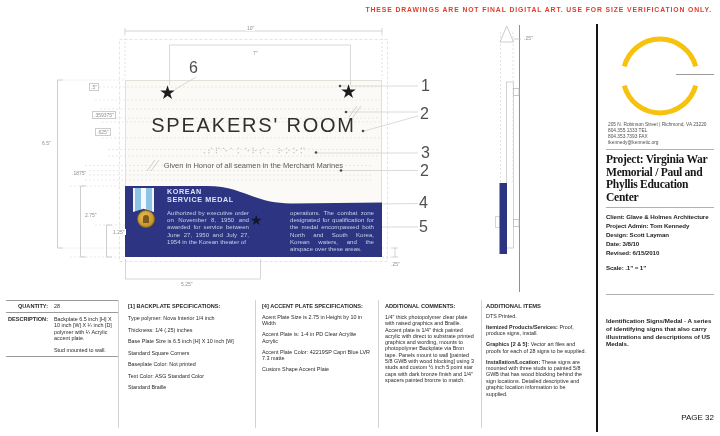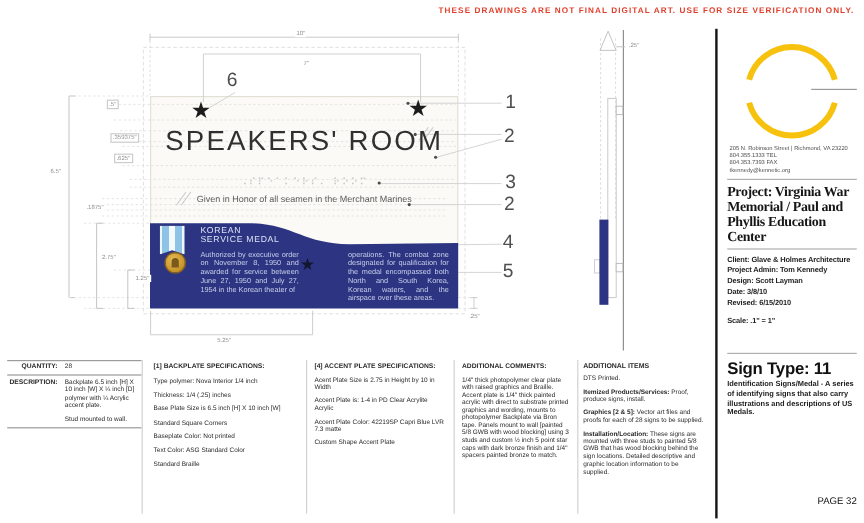--- a/index.html
+++ b/index.html
@@ -14,24 +14,24 @@
   .accentSvg{position:absolute;left:125px;top:184px;z-index:3;}
   .dim{position:absolute;z-index:4;font-size:5px;line-height:6px;color:#8f8f8f;
        background:#fff;padding:0 1px;white-space:nowrap;}
   .dim.boxed{border:1px solid #cccccc;}
   .co{position:absolute;z-index:4;font-size:16px;line-height:16px;color:#4f4f4f;}
   .star{position:absolute;z-index:4;font-size:19px;line-height:19px;color:#1c1c1c;}
   .star::before{content:"\2605";}
   .star.medalstar{font-size:14px;line-height:14px;color:#12162e;}
   .signtext{position:absolute;left:125px;width:257px;text-align:center;z-index:4;color:#303030;}
   .t1{top:105px;font-size:13px;letter-spacing:2.2px;font-weight:500;}
-  .t2{top:104px;font-size:23px;letter-spacing:1.8px;font-weight:400;}
+  .t2{top:114px;font-size:20px;letter-spacing:1.8px;font-weight:400;}
   .brl{top:147px;font-size:8px;letter-spacing:1.5px;color:#c4c4c4;font-family:"DejaVu Sans",sans-serif;}
   .cap{font-size:7.5px;color:#5c5c5c;line-height:8.5px;}
-  .medalhead{position:absolute;z-index:4;font-size:7.2px;font-weight:normal;letter-spacing:.6px;
+  .medalhead{position:absolute;z-index:4;font-size:7.2px;font-weight:bold;letter-spacing:.6px;
              color:#dde3f4;line-height:7.8px;}
   .medalcol{position:absolute;z-index:4;font-size:6.1px;line-height:7.2px;color:#c6cde8;text-align:justify;}
   .ribbon{position:absolute;left:133px;top:188px;width:21px;height:24px;z-index:4;
           background:linear-gradient(90deg,#eef5fb 0 2px,#8ec3e8 2px 8px,#f4f9fd 8px 13px,#8ec3e8 13px 19px,#eef5fb 19px 21px);
           clip-path:polygon(0 0,100% 0,100% 100%,50% 86%,0 100%);}
   .disc{position:absolute;left:136.5px;top:210px;width:18px;height:18px;z-index:4;border-radius:50%;
         background:radial-gradient(circle at 40% 35%,#e7bc55,#c9992f 60%,#a5781f);border:1px solid #8a6418;box-sizing:border-box;}
   .disc::after{content:"";position:absolute;left:5px;top:4px;width:6px;height:8px;background:#7a5a1a;
         border-radius:3px 3px 0 0;}
   .spec{position:absolute;z-index:4;font-size:5.4px;line-height:6.4px;color:#2a2a2a;}
@@ -242,19 +242,18 @@
 
   <div class="sb meta" style="left:606px;top:212px;">Client: Glave &amp; Holmes Architecture</div>
   <div class="sb meta" style="left:606px;top:221px;">Project Admin: Tom Kennedy</div>
   <div class="sb meta" style="left:606px;top:230px;">Design: Scott Layman</div>
   <div class="sb meta" style="left:606px;top:239px;">Date: 3/8/10</div>
   <div class="sb meta" style="left:606px;top:248px;">Revised: 6/15/2010</div>
   <div class="sb meta" style="left:606px;top:263px;">Scale: .1" = 1"</div>
 
   <div class="sbhr" style="left:606px;top:294px;width:108px;"></div>
 
-  <div class="sb sthead" style="left:606px;top:299px;">Sign Type: 11</div>
   <div class="sb stdesc" style="left:606px;top:317px;width:110px;">Identification Signs/Medal - A series of identifying signs that also carry illustrations and descriptions of US Medals.</div>
 
 
   <div class="sb pageno" style="left:606px;top:413px;width:108px;">PAGE 32</div>
 
 </div>
 
 </body></html>

